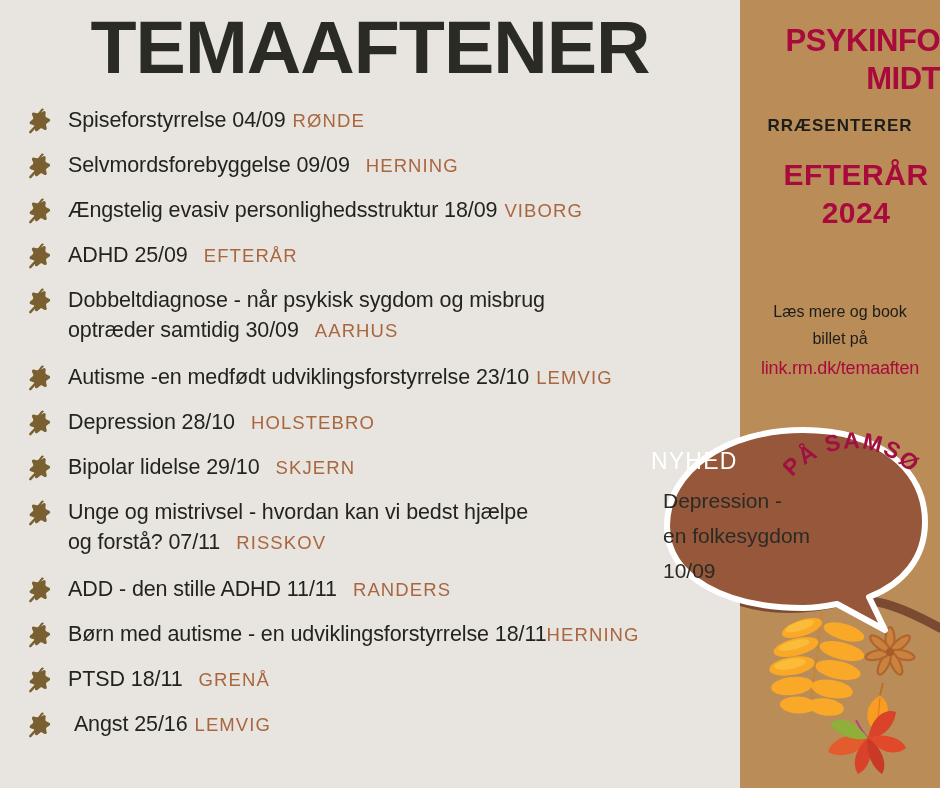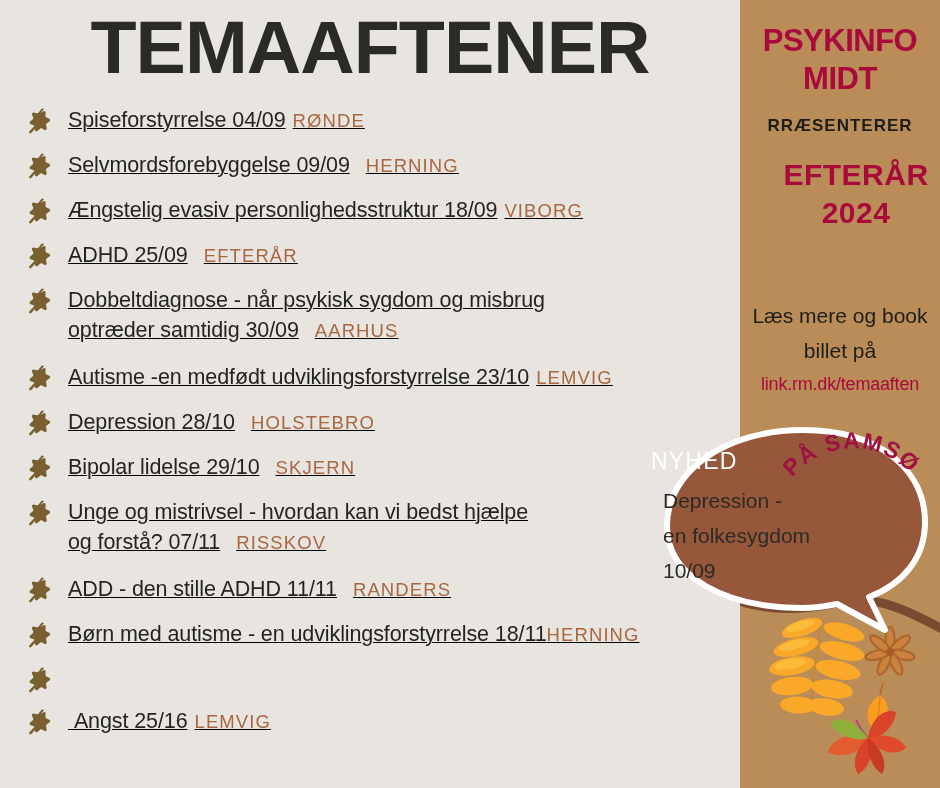--- a/index.html
+++ b/index.html
@@ -48,21 +48,20 @@
     width: 714px;
   }
 
   .event-row {
     position: relative;
     display: flex;
     align-items: flex-end;
     min-height: 28px;
     margin-bottom: 14px;
     padding-left: 42px;
-    text-decoration: underline;
   }
   .event-row.two-line { margin-bottom: 16px; }
 
   .pin-icon {
     position: absolute;
     left: 0;
     top: 1px;
     width: 30px;
     height: 30px;
   }
@@ -98,20 +97,21 @@
     text-align: center;
     overflow: hidden;
   }
   #brand-name {
     margin-top: 22px;
     font-size: 31px;
     line-height: 38px;
     font-weight: bold;
     color: #a80a3c;
     letter-spacing: -0.5px;
+    text-align: right;
   }
   #presents-label {
     margin-top: 18px;
     font-size: 17px;
     letter-spacing: 1px;
     color: #1d1d1a;
     font-weight: bold;
   }
   #season-line {
     margin-top: 20px;
@@ -119,22 +119,22 @@
     line-height: 38px;
     font-weight: bold;
     color: #a80a3c;
     letter-spacing: 0.5px;
   }
   #booking-block {
     margin-top: 66px;
     padding: 0 8px;
   }
   #booking-text {
-    font-size: 21px;
-    line-height: 35px;
+    font-size: 16px;
+    line-height: 27px;
     color: #1d1d1a;
     white-space: pre-line;
   }
   #booking-link {
     margin-top: 3px;
     font-size: 18px;
     line-height: 26px;
     color: #a80a3c;
     letter-spacing: -0.2px;
   }
@@ -301,20 +301,21 @@
           </span>
           <div><span class="event-text">Børn med autisme - en udviklingsforstyrrelse 18/11</span><span class="gap-none"></span><span class="event-place">HERNING</span></div>
         </div>
         <div class="event-row">
           <span class="pin-icon">
             <svg viewBox="0 0 32 32" width="30" height="30">
               <path d="M19.2 3.4c-1.0-1.1-2.5-.9-3.3.2l-2.4 3.3c-.5.7-1.4 1.0-2.2.8l-3.0-.7c-1.3-.3-2.4 1.0-1.9 2.2l1.2 2.9c.3.8.1 1.7-.6 2.3l-2.6 2.2c-1.0.9-.7 2.5.6 2.9l3.1 1.0c.8.3 1.4 1.0 1.4 1.9l.1 3.1c.05 1.3 1.6 2.0 2.6 1.1l2.5-2.2c.7-.6 1.6-.7 2.4-.3l2.8 1.4c1.2.6 2.5-.5 2.2-1.8l-.7-3.1c-.2-.9.2-1.7.9-2.2l2.7-1.8c1.1-.7 1.0-2.4-.2-3.0l-2.9-1.3c-.8-.4-1.3-1.2-1.2-2.1l.3-3.2c.1-1.3-1.3-2.2-2.4-1.5l-2.8 1.7" fill="#7a6030"></path>
               <path d="M12.3 19.6 L4.6 27.9" stroke="#7a6030" stroke-width="2.6" stroke-linecap="round" fill="none"></path>
             </svg>
           </span>
+          <div><span class="event-text">PTSD 18/11</span><span class="gap-md"></span><span class="event-place">GRENÅ</span></div>
         </div>
         <div class="event-row">
           <span class="pin-icon">
             <svg viewBox="0 0 32 32" width="30" height="30">
               <path d="M19.2 3.4c-1.0-1.1-2.5-.9-3.3.2l-2.4 3.3c-.5.7-1.4 1.0-2.2.8l-3.0-.7c-1.3-.3-2.4 1.0-1.9 2.2l1.2 2.9c.3.8.1 1.7-.6 2.3l-2.6 2.2c-1.0.9-.7 2.5.6 2.9l3.1 1.0c.8.3 1.4 1.0 1.4 1.9l.1 3.1c.05 1.3 1.6 2.0 2.6 1.1l2.5-2.2c.7-.6 1.6-.7 2.4-.3l2.8 1.4c1.2.6 2.5-.5 2.2-1.8l-.7-3.1c-.2-.9.2-1.7.9-2.2l2.7-1.8c1.1-.7 1.0-2.4-.2-3.0l-2.9-1.3c-.8-.4-1.3-1.2-1.2-2.1l.3-3.2c.1-1.3-1.3-2.2-2.4-1.5l-2.8 1.7" fill="#7a6030"></path>
               <path d="M12.3 19.6 L4.6 27.9" stroke="#7a6030" stroke-width="2.6" stroke-linecap="round" fill="none"></path>
             </svg>
           </span>
           <div><span class="event-text"> Angst 25/16</span><span class="gap-sm"></span><span class="event-place">LEMVIG</span></div>
         </div>

